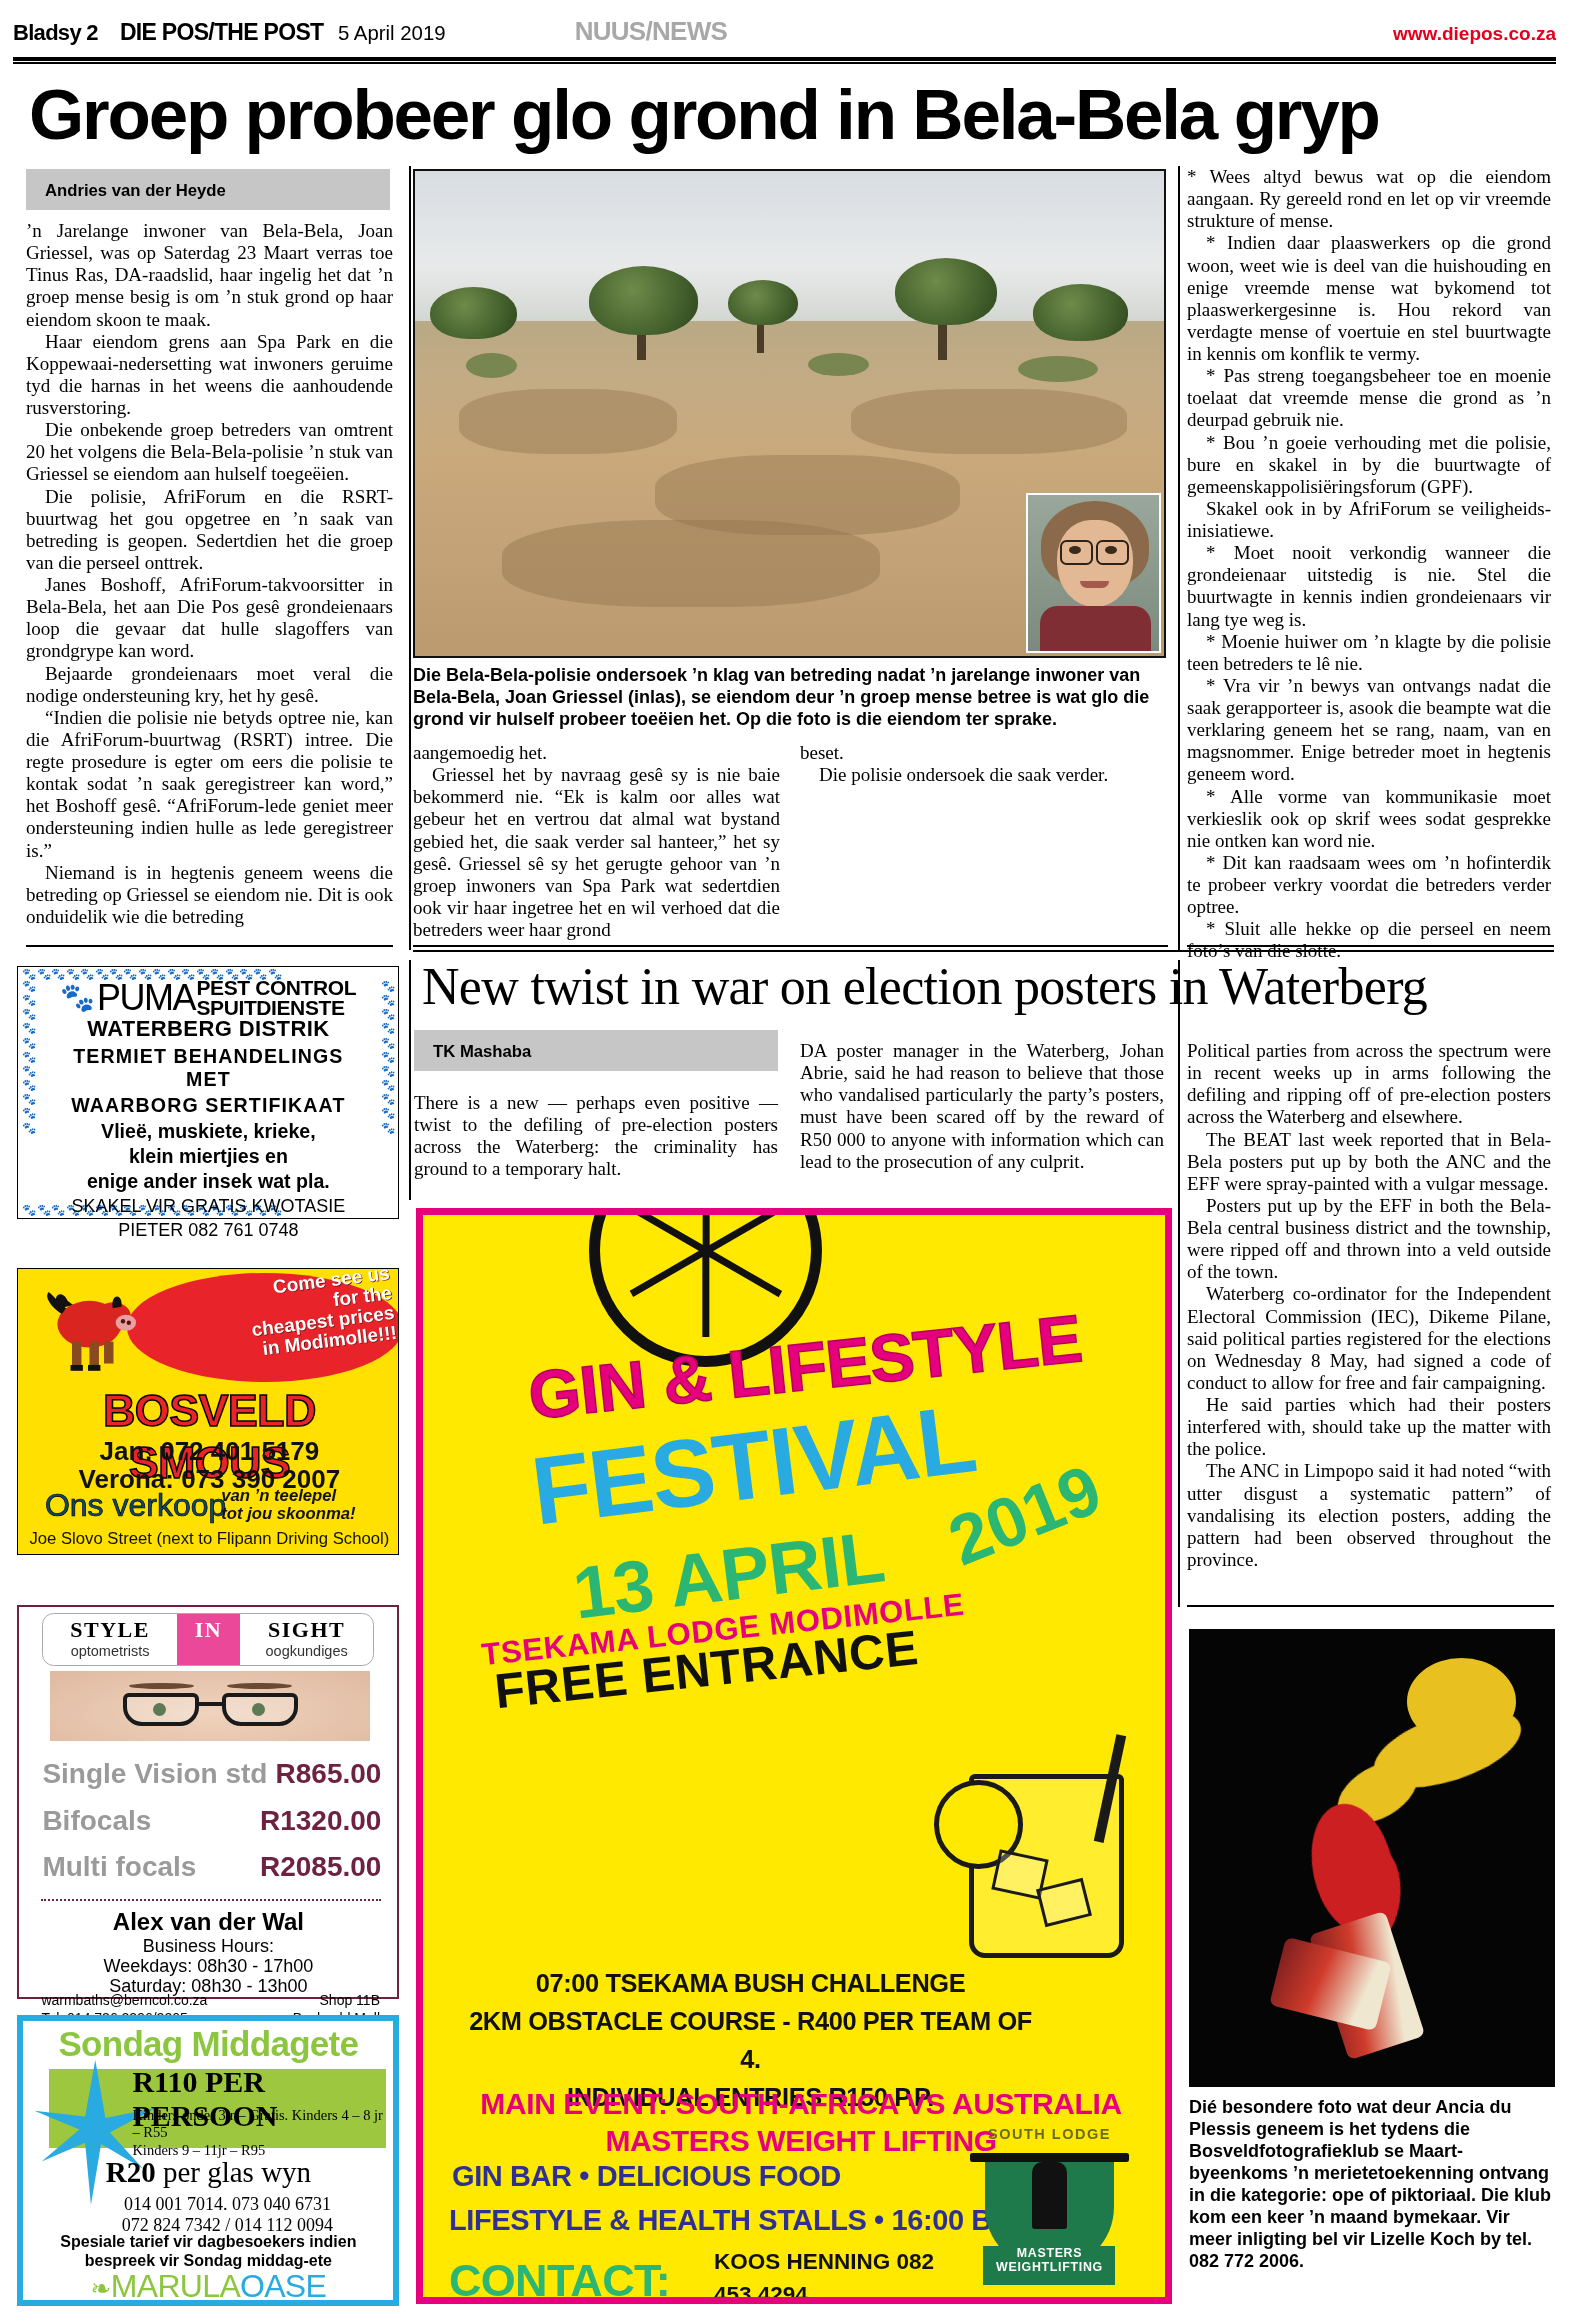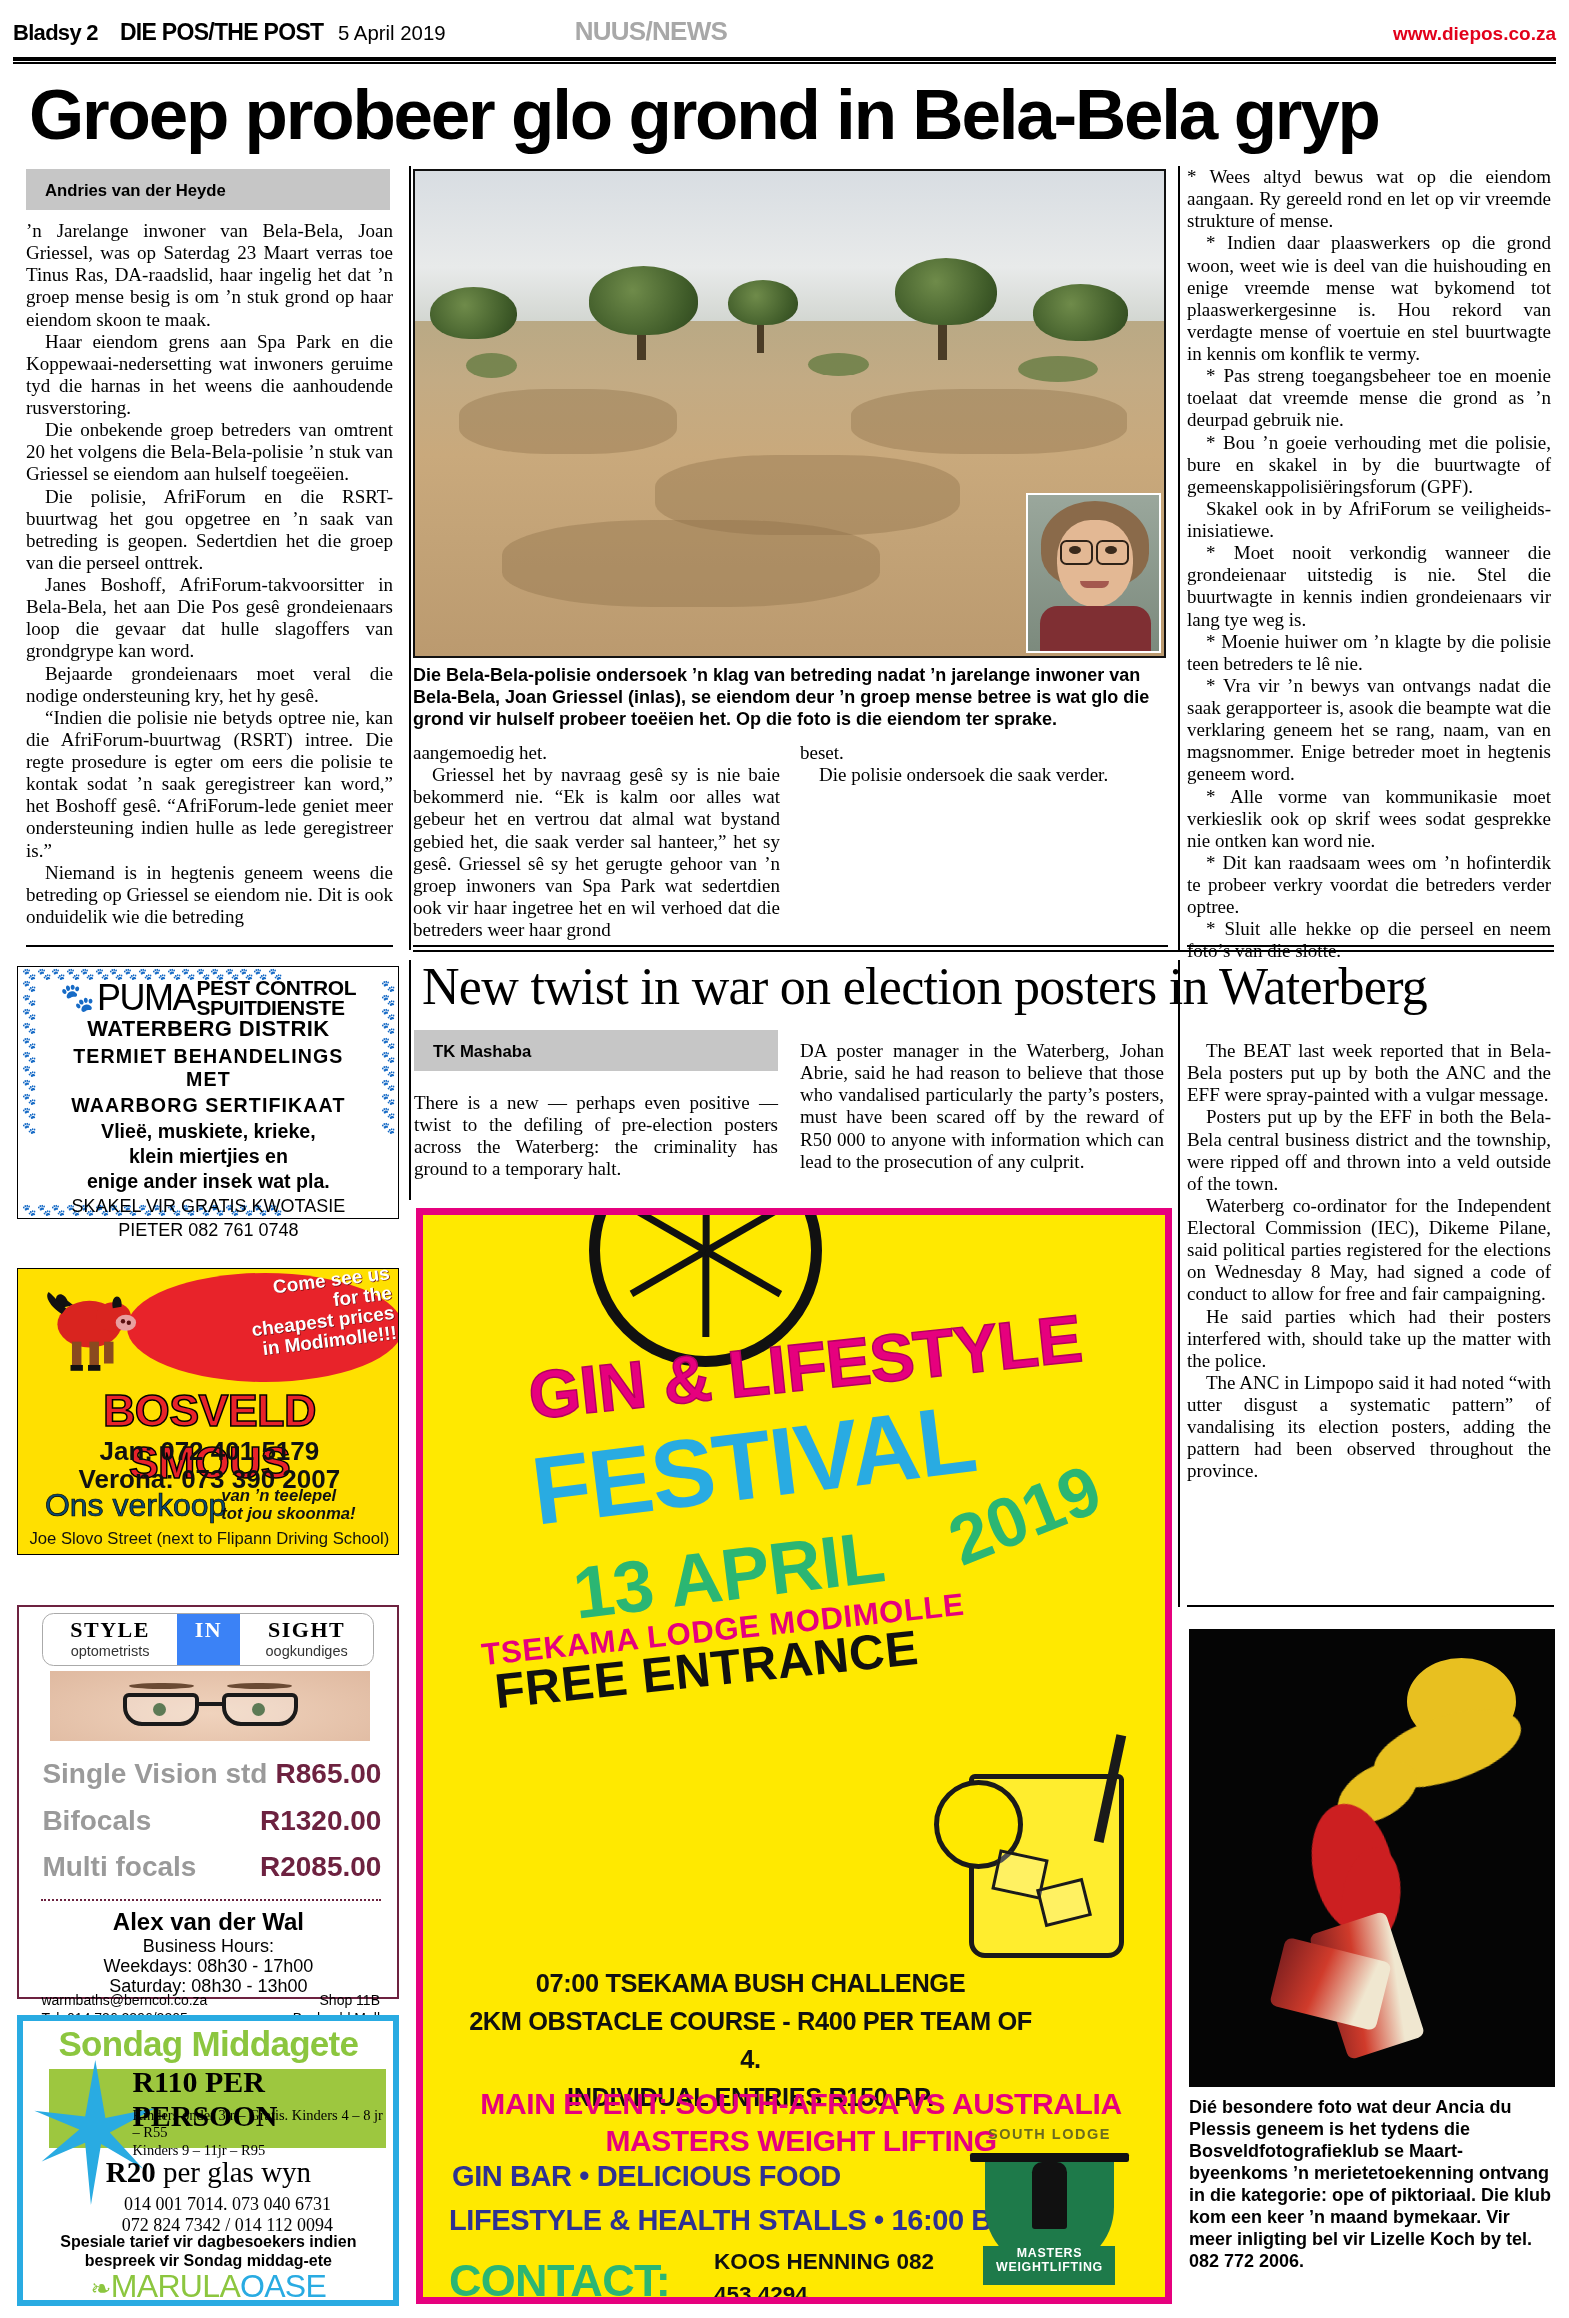--- a/index.html
+++ b/index.html
@@ -99,21 +99,21 @@
      font-size:32px;color:#0c4a6e;margin-left:12px;-webkit-text-stroke:0.7px #000;}
   .bos-tag{position:absolute;right:10.2px;top:218px;width:167px;text-align:left;font-family:"Liberation Sans",sans-serif;
      font-weight:bold;font-style:italic;font-size:16.7px;color:#111;line-height:1.1;}
   .bos-addr{position:absolute;left:0;top:260px;width:382px;text-align:center;font-family:"Liberation Sans",sans-serif;
      font-size:16.7px;color:#111;}
 
   
   .ad-sis{left:17.4px;top:1605px;width:382px;height:394px;background:#fff;border:2.9px solid #6d2240;}
   .sis-logo{position:absolute;left:23px;top:5.8px;right:23px;height:51px;border:1.5px solid #aaa;border-radius:11.6px;overflow:hidden;display:flex;}
   .sis-l,.sis-r{flex:1;text-align:center;padding-top:2.9px;}
-  .sis-m{width:63px;background:#3b82f6;color:#fff;text-align:center;padding-top:2.9px;}
+  .sis-m{width:63px;background:#ec4899;color:#fff;text-align:center;padding-top:2.9px;}
   .sis-big{font-family:"Liberation Serif",serif;font-weight:bold;font-size:22px;letter-spacing:1.5px;}
   .sis-sm{font-family:"Liberation Sans",sans-serif;font-size:14.5px;color:#333;}
   .sis-photo{position:absolute;left:30.5px;top:64px;width:320px;height:70px;overflow:hidden;background:#e7cdbb;}
   .sis-face{position:absolute;left:0;top:0;width:100%;height:100%;background:radial-gradient(ellipse at 50% 60%,#f0d3bd,#dfb9a0);}
   .sis-brow{position:absolute;height:6.5px;border-radius:50%;background:#6a4a33;}
   .sis-glasses{position:absolute;left:73px;top:22px;width:174px;height:33px;}
   .sis-lens{position:absolute;width:76px;height:33px;border:4.4px solid #1a1a1a;border-radius:5.8px 5.8px 19px 19px;box-sizing:border-box;background:rgba(255,255,255,.25);}
   .sis-bridge{position:absolute;left:76px;top:8.7px;width:23px;height:4.4px;background:#1a1a1a;}
   .sis-iris{position:absolute;width:13px;height:13px;border-radius:50%;background:#5d7a55;}
   .sis-price-row{position:absolute;left:23px;right:16px;display:flex;justify-content:space-between;align-items:baseline;}
@@ -304,20 +304,21 @@
     <span>TK Mashaba</span>
   </div>
 
   <div class="col a2-c1">
     <p class="first">There is a new — perhaps even positive — twist to the defiling of pre-election posters across the Waterberg: the criminality has ground to a temporary halt.</p>
   </div>
   <div class="col a2-c2">
     <p class="first">DA poster manager in the Waterberg, Johan Abrie, said he had reason to believe that those who vandalised particularly the party’s posters, must have been scared off by the reward of R50 000 to anyone with information which can lead to the prosecution of any culprit.</p>
   </div>
   <div class="col a2-c3">
+    <p class="first">Political parties from across the spectrum were in recent weeks up in arms following the defiling and ripping off of pre-election posters across the Waterberg and elsewhere.</p>
     <p>The BEAT last week reported that in Bela-Bela posters put up by both the ANC and the EFF were spray-painted with a vulgar message.</p>
     <p>Posters put up by the EFF in both the Bela-Bela central business district and the township, were ripped off and thrown into a veld outside of the town.</p>
     <p>Waterberg co-ordinator for the Independent Electoral Commission (IEC), Dikeme Pilane, said political parties registered for the elections on Wednesday 8 May, had signed a code of conduct to allow for free and fair campaigning.</p>
     <p>He said parties which had their posters interfered with, should take up the matter with the police.</p>
     <p>The ANC in Limpopo said it had noted “with utter disgust a systematic pattern” of vandalising its election posters, adding the pattern had been observed throughout the province.</p>
   </div>
   <div class="rule-thin" style="left:1187px;top:1605px;width:367px;height:2.2px;"></div>
   <div class="vline" style="left:1178px;top:960px;height:647px;"></div>
   <div class="vline" style="left:409px;top:960px;height:240px;"></div>
 

